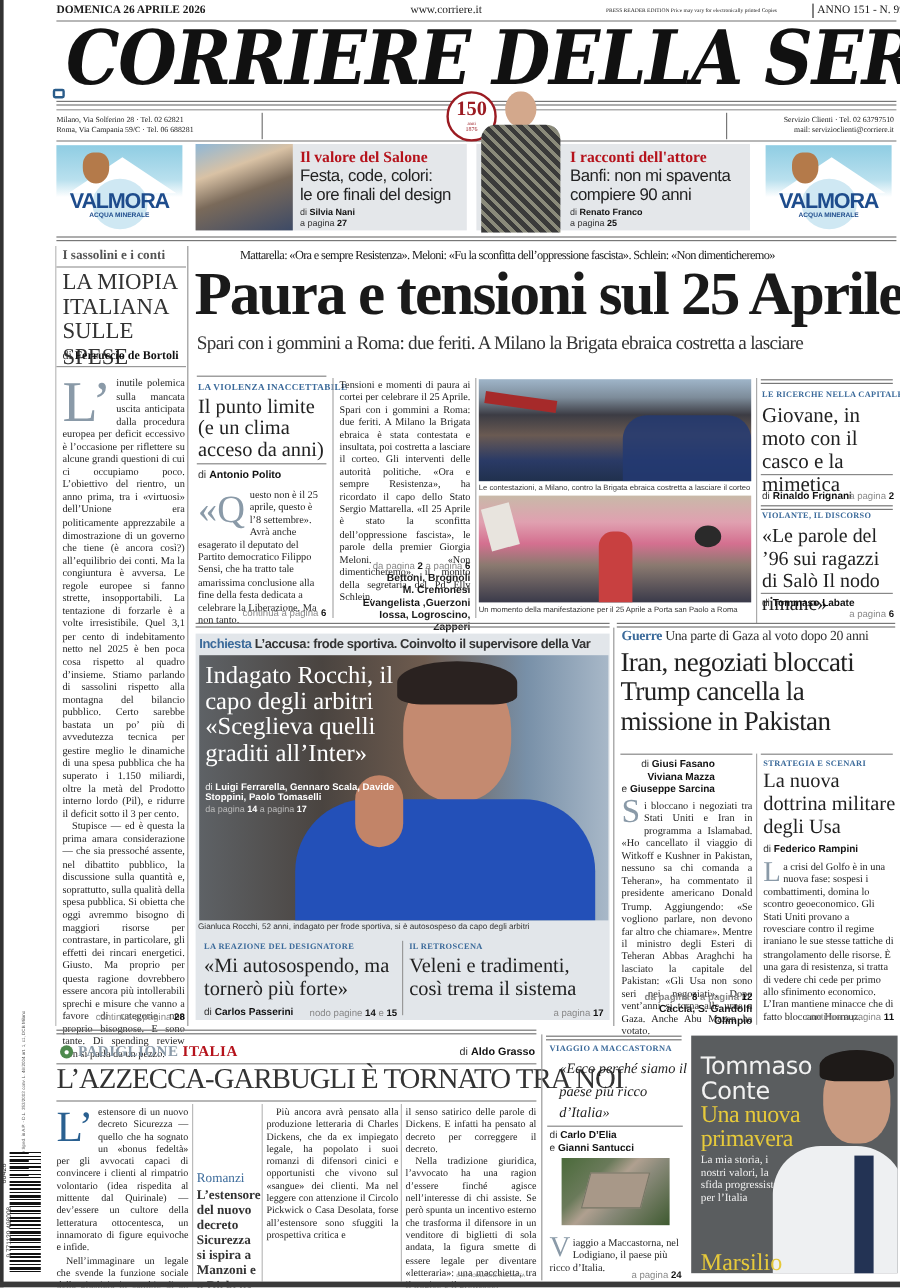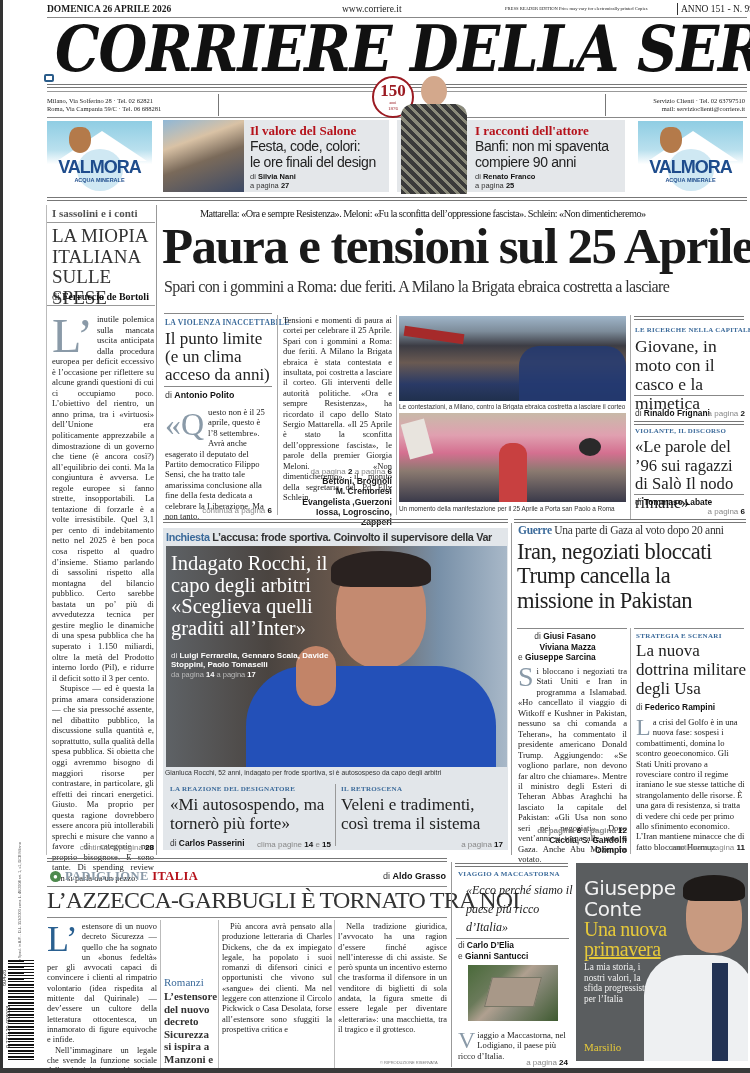--- a/index.html
+++ b/index.html
@@ -170,21 +170,21 @@
   <div style="position:absolute;left:130px;top:100px;width:40px;height:60px;border-radius:20px;background:#c28468;"></div>
 </div>
 <div class="abs hl" style="left:171px;top:553px;width:165px;font-size:20.5px;line-height:21.5px;color:#fff;">Indagato Rocchi, il capo degli arbitri «Sceglieva quelli graditi all’Inter»</div>
 <div class="abs by" style="left:171px;top:651px;width:170px;font-size:8px;color:#eee;line-height:9.2px;"><span>di</span> <b style="color:#fff;">Luigi Ferrarella, Gennaro Scala, Davide Stoppini, Paolo Tomaselli</b></div>
 <div class="abs by" style="left:171px;top:670px;font-size:7.5px;color:#bbb;"><span>da pagina</span> <b style="color:#fff;">14</b> <span>a pagina</span> <b style="color:#fff;">17</b></div>
 <div class="abs caption" style="left:165px;top:769px;width:342px;font-size:6.8px;">Gianluca Rocchi, 52 anni, indagato per frode sportiva, si è autosospeso da capo degli arbitri</div>
 
 <div class="abs kicker" style="left:170px;top:785px;font-size:7px;color:#3b6a9a;">LA REAZIONE DEL DESIGNATORE</div>
 <div class="abs hl" style="left:170px;top:796px;width:170px;font-size:17px;line-height:18.5px;">«Mi autosospendo, ma tornerò più forte»</div>
 <div class="abs by" style="left:170px;top:838px;font-size:8.4px;"><span>di</span> <b>Carlos Passerini</b></div>
-<div class="abs pg" style="left:250px;top:840px;width:81px;"><span>clima pagine</span> <b>14</b> <span>e</span> <b>15</b></div>
+<div class="abs pg" style="left:250px;top:840px;width:81px;"><span>nodo pagine</span> <b>14</b> <span>e</span> <b>15</b></div>
 <div class="abs" style="left:335px;top:784px;width:1px;height:62px;background:#999;"></div>
 <div class="abs kicker" style="left:341px;top:785px;font-size:7px;color:#3b6a9a;">IL RETROSCENA</div>
 <div class="abs hl" style="left:341px;top:796px;width:165px;font-size:17px;line-height:18.5px;">Veleni e tradimenti, così trema il sistema</div>
 <div class="abs pg" style="left:341px;top:840px;width:162px;"><span>a pagina</span> <b>17</b></div>
 
 <div class="abs" style="left:511px;top:523px;width:1px;height:332px;background:#999;"></div>
 <div class="abs" style="left:518px;top:524px;font-size:11.5px;white-space:nowrap;letter-spacing:-.3px;color:#333;">
   <b style="color:#3b6a9a;">Guerre</b>
   <span>Una parte di Gaza al voto dopo 20 anni</span>
 </div>
@@ -233,20 +233,21 @@
 </div>
 <div class="abs" style="left:160px;top:920px;width:1px;height:148px;background:#bbb;"></div>
 <div class="abs" style="left:164px;top:976px;font-size:11px;color:#3b6a9a;">Romanzi</div>
 <div class="abs" style="left:164px;top:990px;width:54px;font-size:11px;line-height:12.6px;font-weight:bold;color:#333;">L’estensore del nuovo decreto Sicurezza si ispira a Manzoni e a Dickens</div>
 <div class="abs" style="left:218px;top:920px;width:1px;height:148px;background:#bbb;"></div>
 <div class="abs body" style="left:222px;top:922px;width:110px;font-size:8.4px;line-height:10.3px;">
   <div style="text-indent:8px;">Più ancora avrà pensato alla produzione letteraria di Charles Dickens, che da ex impiegato legale, ha popolato i suoi romanzi di difensori cinici e opportunisti che vivono sul «sangue» dei clienti. Ma nel leggere con attenzione il Circolo Pickwick o Casa Desolata, forse all’estensore sono sfuggiti la prospettiva critica e</div>
 </div>
 <div class="abs" style="left:334px;top:920px;width:1px;height:148px;background:#bbb;"></div>
 <div class="abs body" style="left:338px;top:922px;width:109px;font-size:8.4px;line-height:10.3px;">
+  <span>il senso satirico delle parole di Dickens. E infatti ha pensato al decreto per correggere il decreto.</span>
   <div style="text-indent:8px;">Nella tradizione giuridica, l’avvocato ha una ragion d’essere finché agisce nell’interesse di chi assiste. Se però spunta un incentivo esterno che trasforma il difensore in un venditore di biglietti di sola andata, la figura smette di essere legale per diventare «letteraria»: una macchietta, tra il tragico e il grottesco.</div>
 </div>
 <div class="abs sans" style="left:380px;top:1060px;font-size:4px;color:#777;">© RIPRODUZIONE RISERVATA</div>
 <div class="abs" style="left:451px;top:862px;width:1px;height:205px;background:#999;"></div>
 
 <div class="abs kicker" style="left:458px;top:870px;font-size:7px;color:#3b6a9a;white-space:nowrap;">VIAGGIO A MACCASTORNA</div>
 <div class="abs hl" style="left:466px;top:881px;width:112px;font-size:12px;line-height:18.5px;font-style:italic;">«Ecco perché siamo il paese più ricco d’Italia»</div>
 <div class="rule" style="left:456px;top:938px;width:113px;height:1px;background:#888;"></div>
 <div class="abs by" style="left:458px;top:940px;font-size:8.4px;line-height:10.5px;">
   <div><span>di</span> <b>Carlo D’Elia</b></div>
@@ -258,26 +259,26 @@
 <div class="abs body" style="left:458px;top:1030px;width:110px;font-size:8.6px;line-height:10.3px;text-align:left;">
   <span class="dropcap" style="font-size:24px;line-height:20px;margin:0 2px 0 0;">V</span><span>iaggio a Maccastorna, nel Lodigiano, il paese più ricco d’Italia.</span>
 </div>
 <div class="abs pg" style="left:458px;top:1058px;width:110px;"><span>a pagina</span> <b>24</b></div>
 
 <div class="abs" style="left:576px;top:863px;width:172px;height:198px;background:#5a5d5f;overflow:hidden;">
   <div style="position:absolute;left:110px;top:18px;width:56px;height:72px;border-radius:45%;background:#c89a80;"></div>
   <div style="position:absolute;left:107px;top:12px;width:62px;height:26px;border-radius:50% 50% 20% 20%;background:#1e1a18;"></div>
   <div style="position:absolute;left:68px;top:92px;width:110px;height:110px;border-radius:40px 40px 0 0;background:#eef0f2;"></div>
   <div style="position:absolute;left:136px;top:100px;width:16px;height:100px;background:#233354;"></div>
-  <div style="position:absolute;left:8px;top:13px;font-size:20px;color:#f2f2f2;font-family:'DejaVu Sans',sans-serif;font-weight:normal;letter-spacing:-.3px;">Giuseppe</div>
+  <div style="position:absolute;left:8px;top:13px;font-size:20px;color:#f2f2f2;font-family:'DejaVu Sans',sans-serif;font-weight:normal;letter-spacing:-.3px;">Tommaso</div>
   <div style="position:absolute;left:8px;top:34px;font-size:20px;color:#f2f2f2;font-family:'DejaVu Sans',sans-serif;letter-spacing:-.3px;">Conte</div>
   <div style="position:absolute;left:8px;top:55px;font-size:20px;color:#e6c93a;letter-spacing:-.5px;">Una nuova</div>
-  <div style="position:absolute;left:8px;top:75px;font-size:20px;color:#e6c93a;letter-spacing:-.5px;text-decoration:underline;">primavera</div>
+  <div style="position:absolute;left:8px;top:75px;font-size:20px;color:#e6c93a;letter-spacing:-.5px;">primavera</div>
   <div style="position:absolute;left:8px;top:99px;width:70px;font-size:9.3px;line-height:10.6px;color:#f0f0f0;">La mia storia, i nostri valori, la sfida progressista per l’Italia</div>
-  <div style="position:absolute;left:8px;top:178px;font-size:11px;color:#e6c93a;">Marsilio</div>
+  <div style="position:absolute;left:8px;top:178px;font-size:20px;color:#e6c93a;">Marsilio</div>
 </div>
 
 <div class="abs" style="left:0;top:0;width:3px;height:1073px;background:#333;"></div>
 <div class="abs" style="left:-40px;top:920px;width:120px;transform:rotate(-90deg);transform-origin:center;font-family:'Liberation Sans',sans-serif;font-size:3.8px;color:#555;white-space:nowrap;">Poste Italiane Sped. in A.P. - D.L. 353/2003 conv. L. 46/2004 art. 1, c1, DCB Milano</div>
 <div class="abs" style="left:8px;top:960px;width:26px;height:100px;background:repeating-linear-gradient(180deg,#111 0,#111 2px,#fff 2px,#fff 3px,#111 3px,#111 4px,#fff 4px,#fff 6px);"></div>
 <div class="abs" style="left:24px;top:960px;width:10px;height:22px;background:repeating-linear-gradient(180deg,#111 0,#111 1px,#fff 1px,#fff 3px);"></div>
 <div class="abs" style="left:-4px;top:975px;transform:rotate(-90deg);font-family:'Liberation Sans',sans-serif;font-size:6px;color:#333;">60426</div>
 <div class="abs" style="left:-22px;top:1015px;width:60px;transform:rotate(-90deg);font-family:'Liberation Sans',sans-serif;font-size:5.5px;color:#333;white-space:nowrap;">9 771120 498008</div>
 
 <div class="abs" style="left:0;top:1068px;width:750px;height:5px;background:#3a3a3a;"></div>

